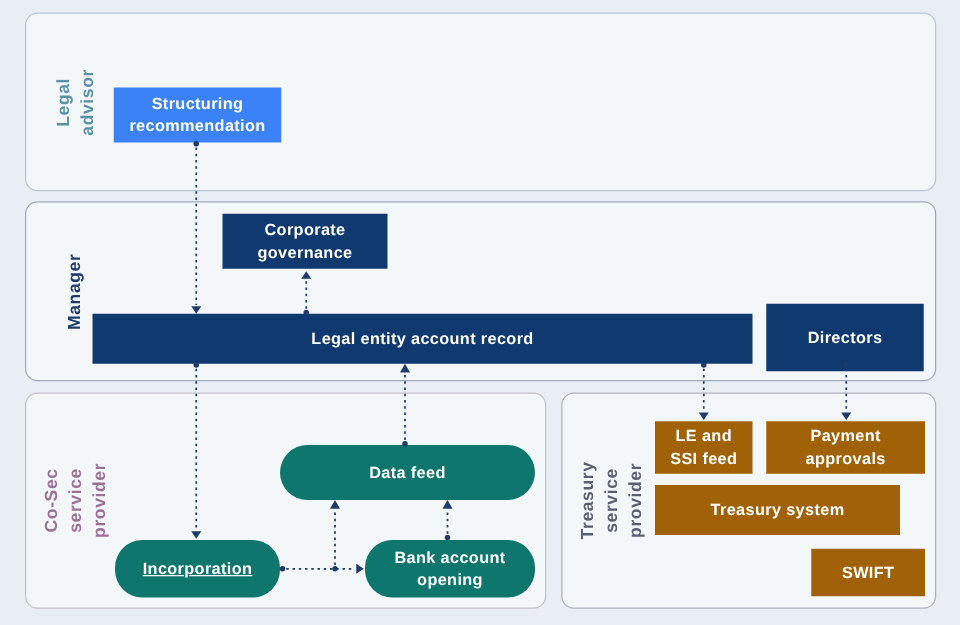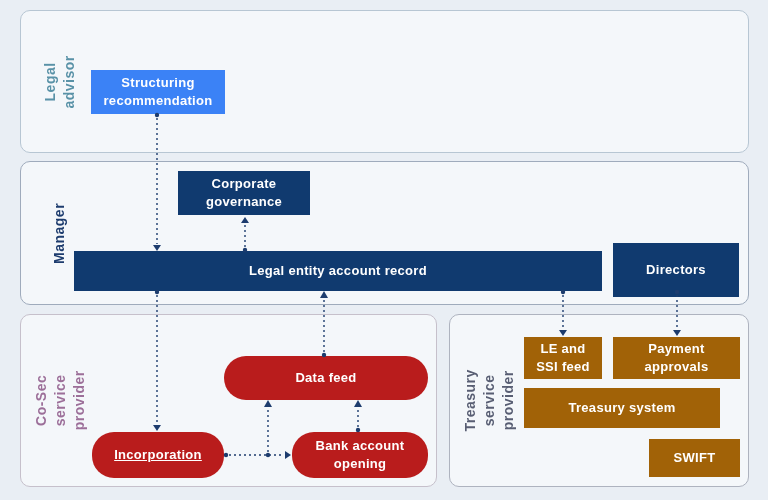--- a/index.html
+++ b/index.html
@@ -39,21 +39,21 @@
     position:absolute;
     display:flex;align-items:center;justify-content:center;
     color:#ffffff;
     font-size:13px;font-weight:700;letter-spacing:.3px;line-height:1.35;
     text-align:center;
     white-space:pre-line;
     box-sizing:border-box;
   }
   .node.teal{background:#3b82f6;}
   .node.navy{background:#103a6f;}
-  .node.mauve{background:#b91c1c;border-radius:22px;}
+  .node.mauve{background:#0f766e;border-radius:22px;}
   .node.slate{background:#a16207;}
   svg.connectors{
     position:absolute;left:0;top:0;width:768px;height:500px;
     pointer-events:none;
   }
   svg .c{stroke:#1d3c6e;stroke-width:1.4;fill:none;stroke-dasharray:2 3;}
   svg .head{fill:#1d3c6e;stroke:none;}
   svg .dot{fill:#1d3c6e;stroke:none;}
 </style>
 </head>

